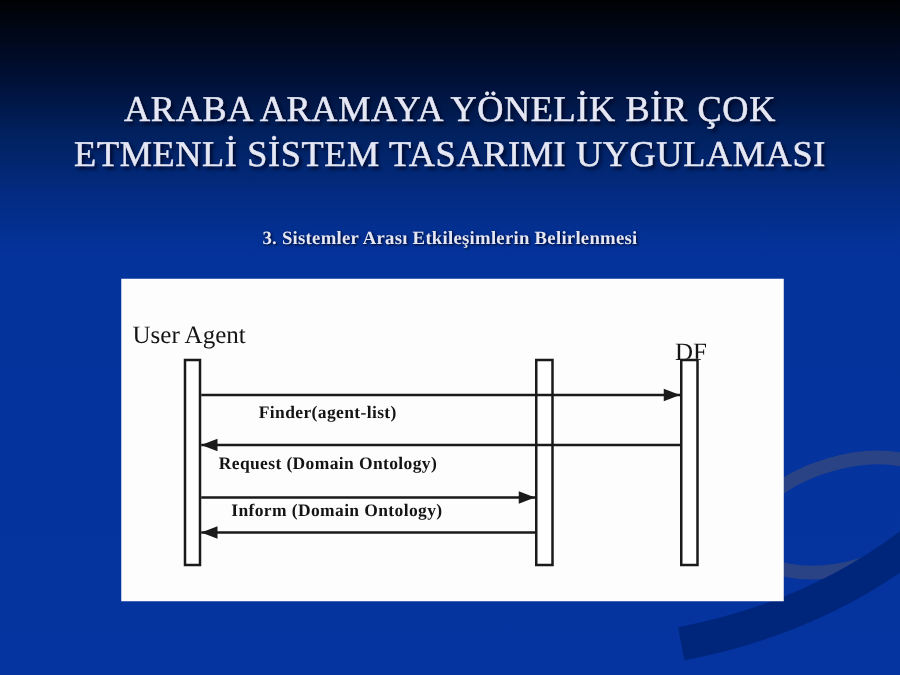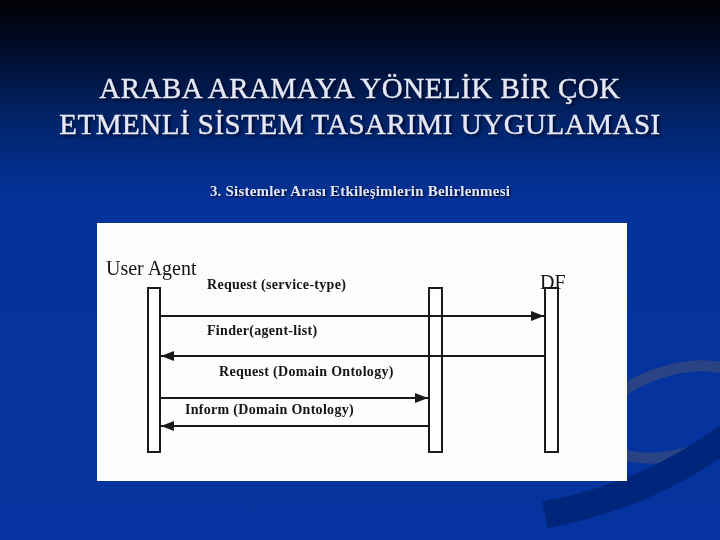--- a/index.html
+++ b/index.html
@@ -50,21 +50,21 @@
   .ah1 { left:434px; top:88px; }
   .ah2 { left:64px;  top:128px; }
   .ah3 { left:318px; top:170px; }
   .ah4 { left:64px;  top:198px; }
   .mlabel {
     position:absolute; font-weight:bold; font-size:14px;
     white-space:nowrap; letter-spacing:.3px; z-index:4;
   }
   .l1 { left:110px; top:54px; }
   .l2 { left:110px; top:100px; }
-  .l3 { left:78px;  top:141px;margin-left:44px; }
+  .l3 { left:78px;  top:141px; }
   .l4 { left:88px;  top:179px; }
 </style>
 </head>
 <body>
 
 <div class="stage">
 
   <svg class="swoosh" width="720" height="540" viewBox="0 0 720 540" aria-hidden="true">
     <ellipse cx="676" cy="412" rx="80" ry="42" fill="none" stroke="#2a4385" stroke-width="11" transform="rotate(-16 676 412)"></ellipse>
     <path d="M 545 515 Q 665 492 750 418" fill="none" stroke="#00267c" stroke-width="27"></path>
@@ -79,21 +79,20 @@
 
   <div class="panel">
 
     <div class="actor a-ua">User Agent</div>
     <div class="actor a-df">DF</div>
 
     <div class="bar b-ua"></div>
     <div class="bar b-vf"></div>
     <div class="bar b-df"></div>
 
-    <div class="mlabel l1">Request (service-type)</div>
     <div class="mline ln1"></div>
     <div class="ahead right ah1"></div>
 
     <div class="mlabel l2">Finder(agent-list)</div>
     <div class="mline ln2"></div>
     <div class="ahead left ah2"></div>
 
     <div class="mlabel l3">Request (Domain Ontology)</div>
     <div class="mline ln3"></div>
     <div class="ahead right ah3"></div>

